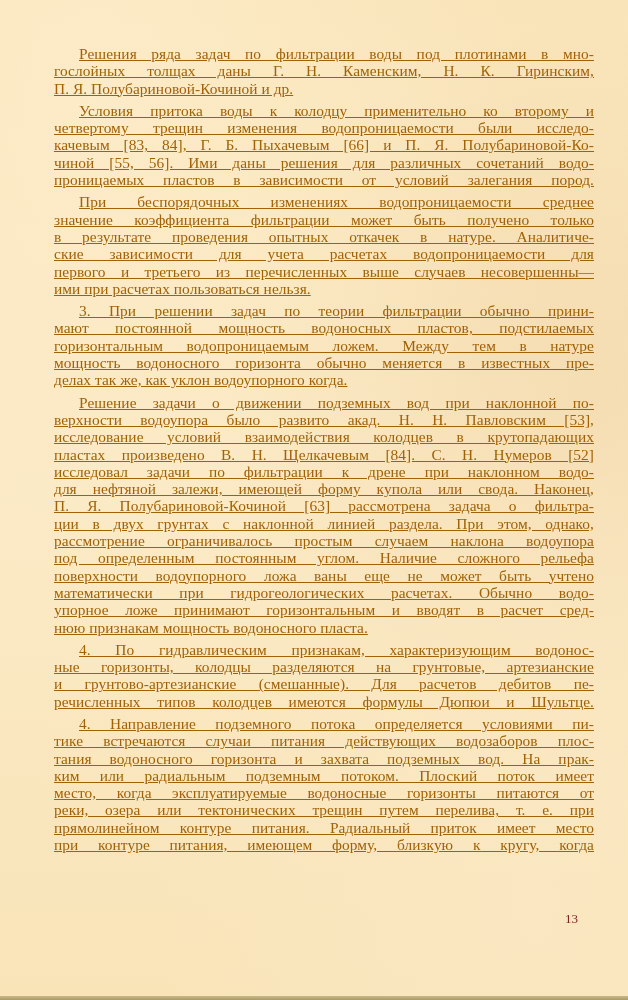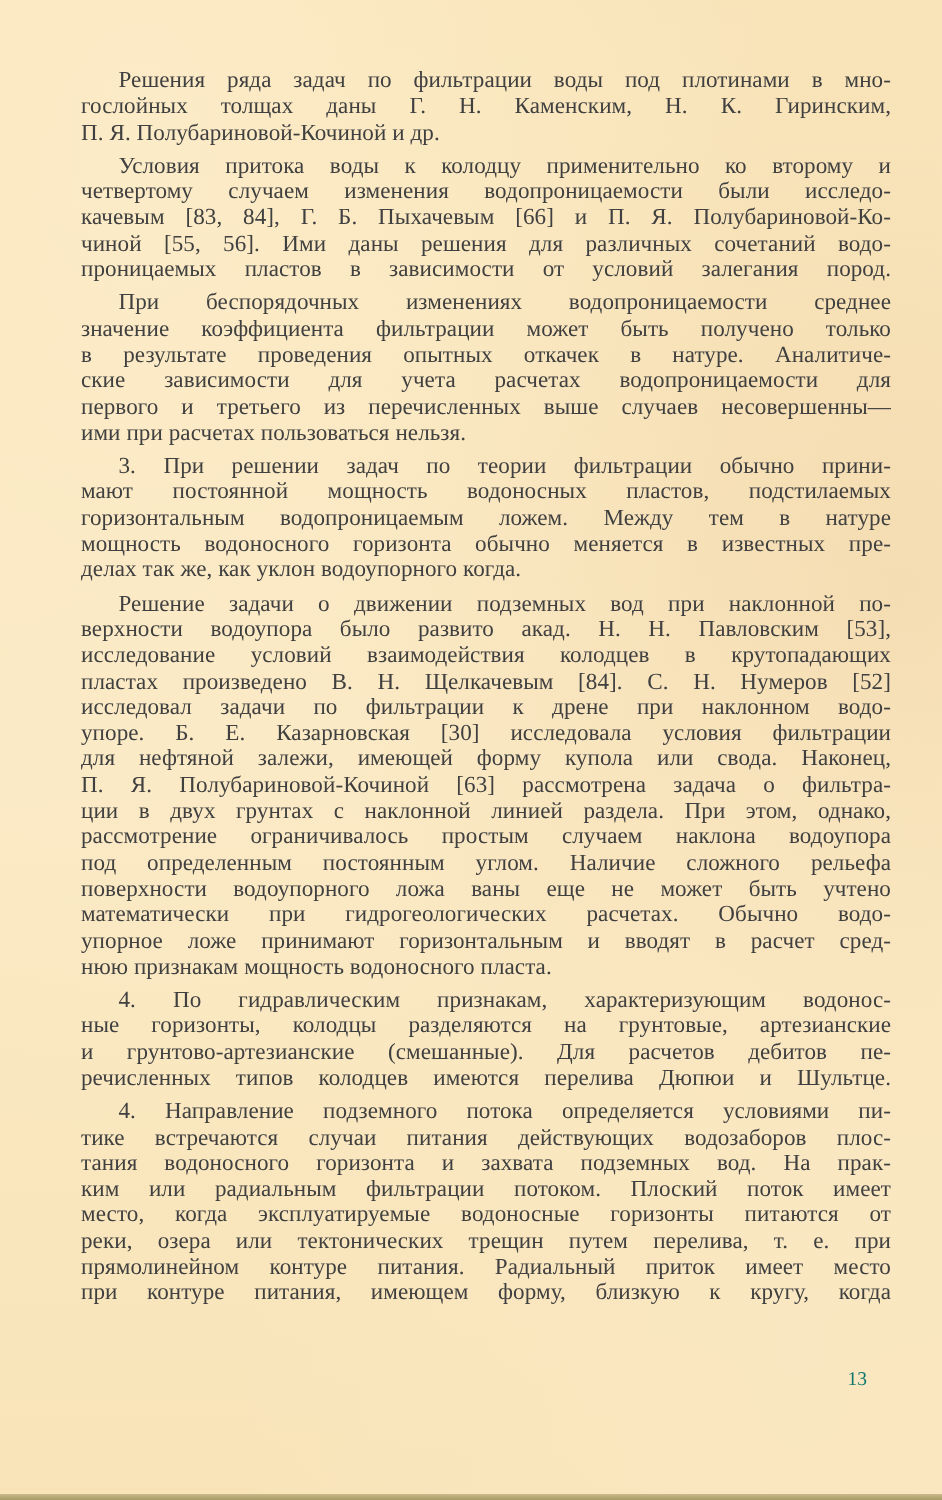--- a/index.html
+++ b/index.html
@@ -36,34 +36,35 @@
     }
     .line {
       display: block;
       height: 17.3px;
       line-height: 17.3px;
       font-size: 15.4px;
       white-space: nowrap;
       text-align: justify;
       text-align-last: justify;
       letter-spacing: 0.05px;
-      color: #404040;
+      color: #a16207;
+      text-decoration: underline;
     }
     .line.first {
       padding-left: 25px;
     }
     .line.last {
       text-align-last: left;
     }
     .page-number {
       position: absolute;
       left: 565px;
       top: 911px;
       font-size: 13px;
-      color: #0f766e;
+      color: #7f1d1d;
     }
     .bottom-strip {
       position: absolute;
       left: 0;
       bottom: 0;
       width: 628px;
       height: 4px;
       background: linear-gradient(180deg, #cbb98a 0%, #a89a66 100%);
     }
   </style>
@@ -74,21 +75,21 @@
   <div class="text-block">
 
     <div class="para">
       <span class="line first">Решения ряда задач по фильтрации воды под плотинами в мно-</span>
       <span class="line">гослойных толщах даны Г. Н. Каменским, Н. К. Гиринским,</span>
       <span class="line last">П. Я. Полубариновой-Кочиной и др.</span>
     </div>
 
     <div class="para">
       <span class="line first">Условия притока воды к колодцу применительно ко второму и</span>
-      <span class="line">четвертому случаем изменения водопроницаемости были исследо-</span>
+      <span class="line">четвертому трещин изменения водопроницаемости были исследо-</span>
       <span class="line">качевым [83, 84], Г. Б. Пыхачевым [66] и П. Я. Полубариновой-Ко-</span>
       <span class="line">чиной [55, 56]. Ими даны решения для различных сочетаний водо-</span>
       <span class="line">проницаемых пластов в зависимости от условий залегания пород.</span>
     </div>
 
     <div class="para">
       <span class="line first">При беспорядочных изменениях водопроницаемости среднее</span>
       <span class="line">значение коэффициента фильтрации может быть получено только</span>
       <span class="line">в результате проведения опытных откачек в натуре. Аналитиче-</span>
       <span class="line">ские зависимости для учета расчетах водопроницаемости для</span>
@@ -103,44 +104,43 @@
       <span class="line">мощность водоносного горизонта обычно меняется в известных пре-</span>
       <span class="line last">делах так же, как уклон водоупорного когда.</span>
     </div>
 
     <div class="para">
       <span class="line first">Решение задачи о движении подземных вод при наклонной по-</span>
       <span class="line">верхности водоупора было развито акад. Н. Н. Павловским [53],</span>
       <span class="line">исследование условий взаимодействия колодцев в крутопадающих</span>
       <span class="line">пластах произведено В. Н. Щелкачевым [84]. С. Н. Нумеров [52]</span>
       <span class="line">исследовал задачи по фильтрации к дрене при наклонном водо-</span>
-      <span class="line">упоре. Б. Е. Казарновская [30] исследовала условия фильтрации</span>
       <span class="line">для нефтяной залежи, имеющей форму купола или свода. Наконец,</span>
       <span class="line">П. Я. Полубариновой-Кочиной [63] рассмотрена задача о фильтра-</span>
       <span class="line">ции в двух грунтах с наклонной линией раздела. При этом, однако,</span>
       <span class="line">рассмотрение ограничивалось простым случаем наклона водоупора</span>
       <span class="line">под определенным постоянным углом. Наличие сложного рельефа</span>
       <span class="line">поверхности водоупорного ложа ваны еще не может быть учтено</span>
       <span class="line">математически при гидрогеологических расчетах. Обычно водо-</span>
       <span class="line">упорное ложе принимают горизонтальным и вводят в расчет сред-</span>
       <span class="line last">нюю признакам мощность водоносного пласта.</span>
     </div>
 
     <div class="para">
       <span class="line first">4. По гидравлическим признакам, характеризующим водонос-</span>
       <span class="line">ные горизонты, колодцы разделяются на грунтовые, артезианские</span>
       <span class="line">и грунтово-артезианские (смешанные). Для расчетов дебитов пе-</span>
-      <span class="line">речисленных типов колодцев имеются перелива Дюпюи и Шультце.</span>
+      <span class="line">речисленных типов колодцев имеются формулы Дюпюи и Шультце.</span>
     </div>
 
     <div class="para">
       <span class="line first">4. Направление подземного потока определяется условиями пи-</span>
       <span class="line">тике встречаются случаи питания действующих водозаборов плос-</span>
       <span class="line">тания водоносного горизонта и захвата подземных вод. На прак-</span>
-      <span class="line">ким или радиальным фильтрации потоком. Плоский поток имеет</span>
+      <span class="line">ким или радиальным подземным потоком. Плоский поток имеет</span>
       <span class="line">место, когда эксплуатируемые водоносные горизонты питаются от</span>
       <span class="line">реки, озера или тектонических трещин путем перелива, т. е. при</span>
       <span class="line">прямолинейном контуре питания. Радиальный приток имеет место</span>
       <span class="line">при контуре питания, имеющем форму, близкую к кругу, когда</span>
     </div>
 
   </div>
 
   <div class="page-number">13</div>
   <div class="bottom-strip"></div>

